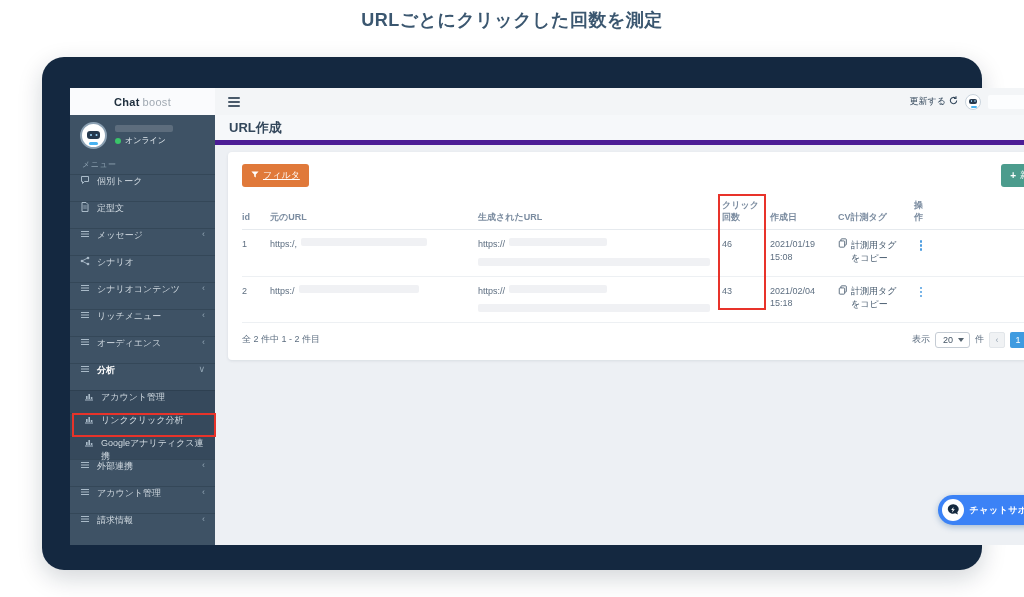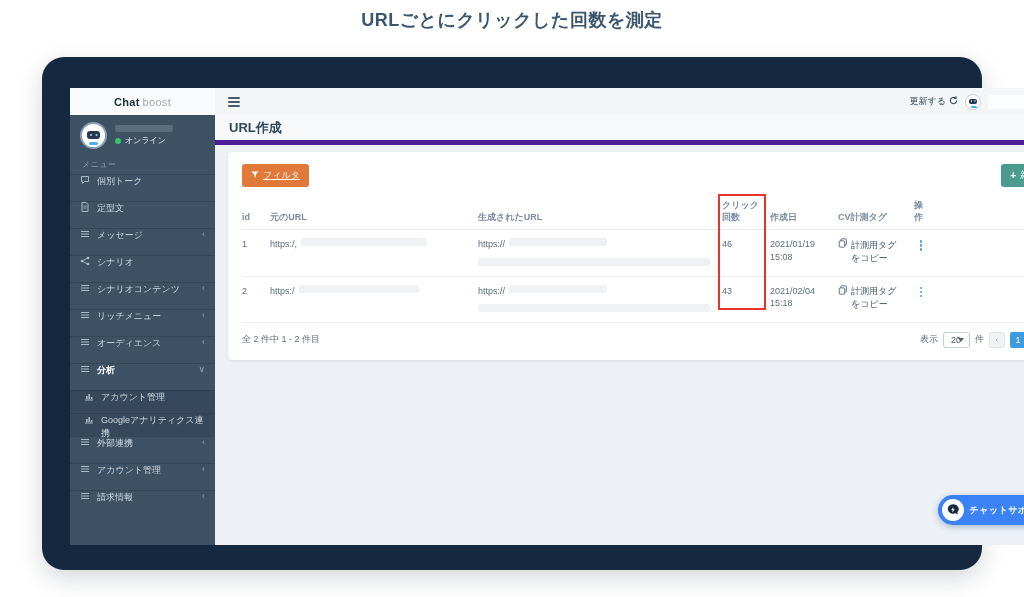--- a/index.html
+++ b/index.html
@@ -103,21 +103,21 @@
   .kebab i { width:2.5px; height:2.5px; background:#4D9DE0; border-radius:50%; }
   .annotation-frame-col {
     position:absolute; left:490px; top:42px; width:48px; height:116px;
     border:2px solid #E8332A; z-index:5; pointer-events:none;
   }
   
   .card-footer { display:flex; justify-content:space-between; align-items:center; padding-top:9px; font-size:9px; color:#5D6E80; }
   .pager-zone { display:flex; align-items:center; gap:5px; }
   .select-box {
     position:relative; background:#fff; border:1px solid #C5CCD4; border-radius:3px;
-    padding:2px 8px 2px 7px; font-size:9px; color:#445566; cursor:pointer;
+    padding:2px 16px 2px 7px; font-size:9px; color:#445566; cursor:pointer;
   }
   .select-box .tri {
     position:absolute; right:5px; top:50%; margin-top:-2px;
     border-left:3px solid transparent; border-right:3px solid transparent; border-top:4px solid #55636f;
   }
   .page-btn {
     min-width:16px; height:16px; display:inline-flex; align-items:center; justify-content:center;
     font-size:9px; border-radius:2px; cursor:pointer;
   }
   .page-nav { background:#F0F2F4; color:#9AA7B5; border:1px solid #E2E6EA; }
@@ -269,20 +269,32 @@
         <div class="nav-item nav-sub">
           <span class="ni-icon">
               <svg width="10" height="10" viewBox="0 0 10 10">
                 <path d="M1 9h8" stroke="currentColor" stroke-width="1"></path>
                 <rect x="2" y="5" width="1.6" height="3" fill="currentColor"></rect>
                 <rect x="4.4" y="3" width="1.6" height="5" fill="currentColor"></rect>
                 <rect x="6.8" y="6" width="1.6" height="2" fill="currentColor"></rect>
               </svg>
             </span>
           <span class="ni-label">アカウント管理</span>
+        </div>
+        <div class="nav-item nav-sub">
+          <span class="annotation-frame-sidebar"></span>
+          <span class="ni-icon">
+              <svg width="10" height="10" viewBox="0 0 10 10">
+                <path d="M1 9h8" stroke="currentColor" stroke-width="1"></path>
+                <rect x="2" y="5" width="1.6" height="3" fill="currentColor"></rect>
+                <rect x="4.4" y="3" width="1.6" height="5" fill="currentColor"></rect>
+                <rect x="6.8" y="6" width="1.6" height="2" fill="currentColor"></rect>
+              </svg>
+            </span>
+          <span class="ni-label">リンククリック分析</span>
         </div>
         <div class="nav-item nav-sub">
           <span class="ni-icon">
               <svg width="10" height="10" viewBox="0 0 10 10">
                 <path d="M1 9h8" stroke="currentColor" stroke-width="1"></path>
                 <rect x="2" y="5" width="1.6" height="3" fill="currentColor"></rect>
                 <rect x="4.4" y="3" width="1.6" height="5" fill="currentColor"></rect>
                 <rect x="6.8" y="6" width="1.6" height="2" fill="currentColor"></rect>
               </svg>
             </span>

